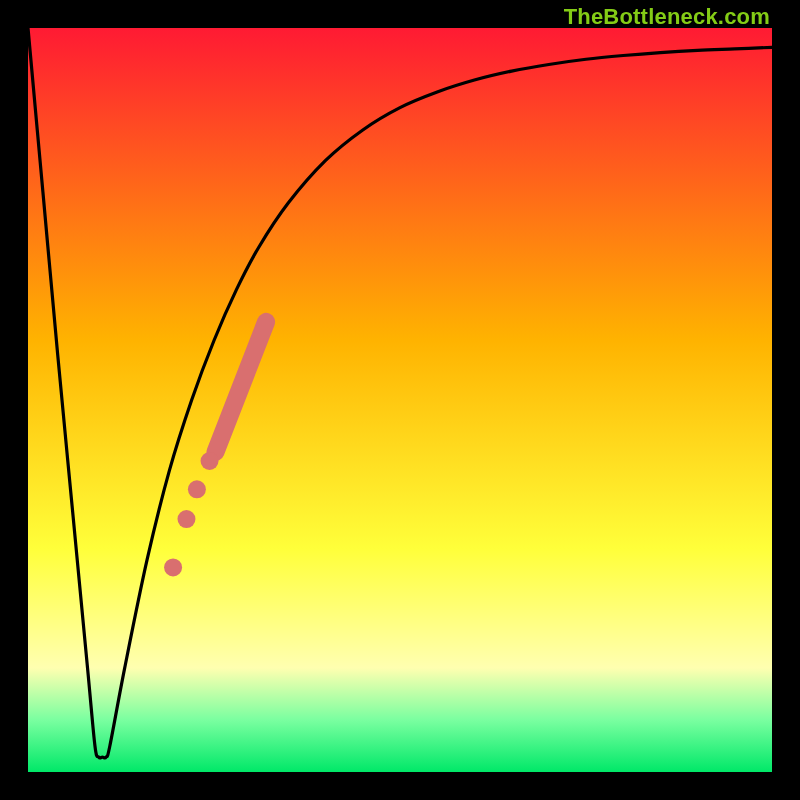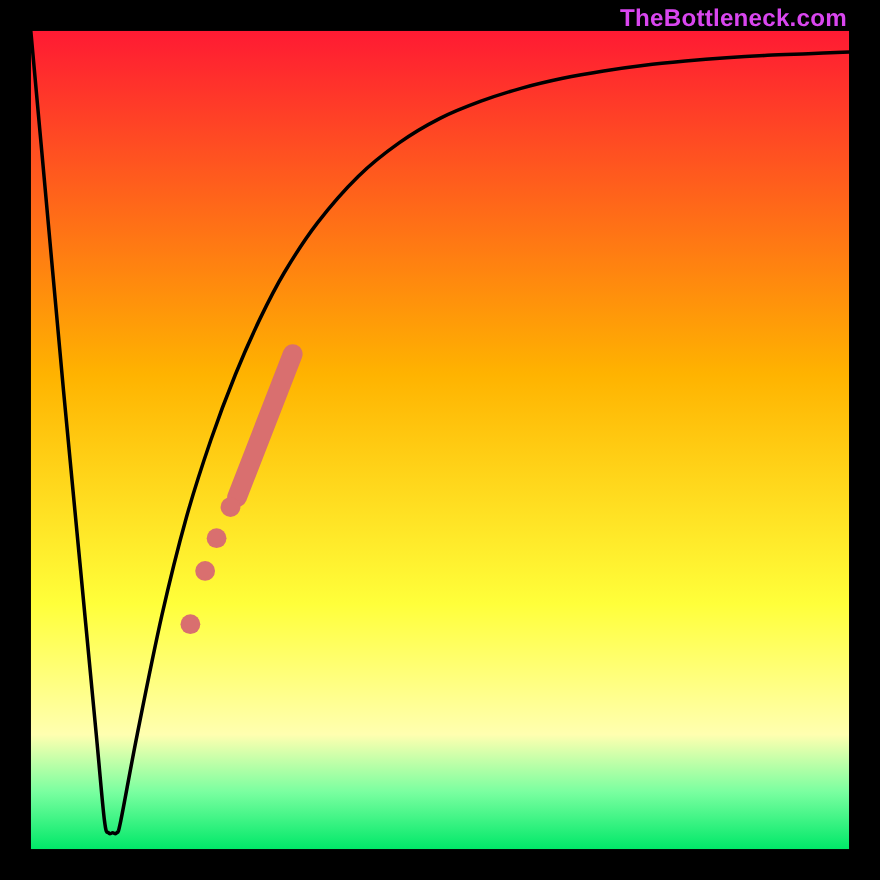--- a/index.html
+++ b/index.html
@@ -25,21 +25,21 @@
     width: 744px;
     height: 744px;
   }
   .watermark {
     position: absolute;
     top: 4px;
     right: 30px;
     font-family: Arial, Helvetica, sans-serif;
     font-size: 22px;
     font-weight: 600;
-    color: #d946ef;
+    color: #84cc16;
     letter-spacing: 0.2px;
   }
   svg.curve {
     position: absolute;
     left: 28px;
     top: 28px;
     width: 744px;
     height: 744px;
     overflow: visible;
   }

